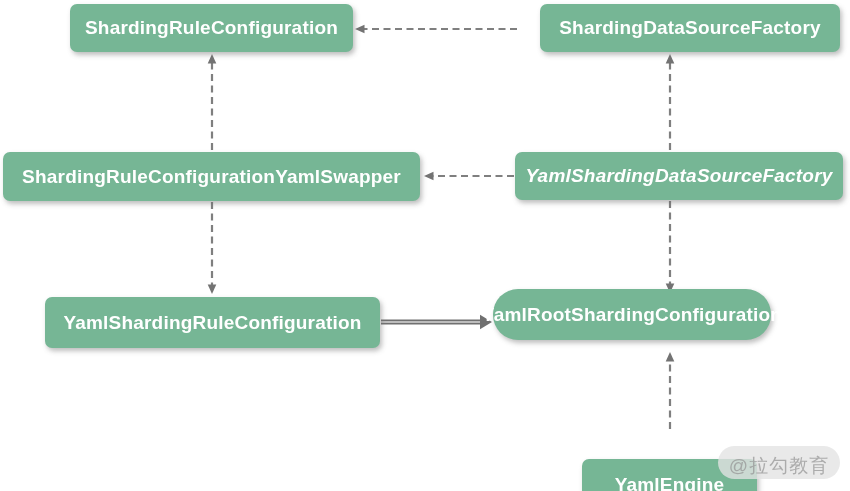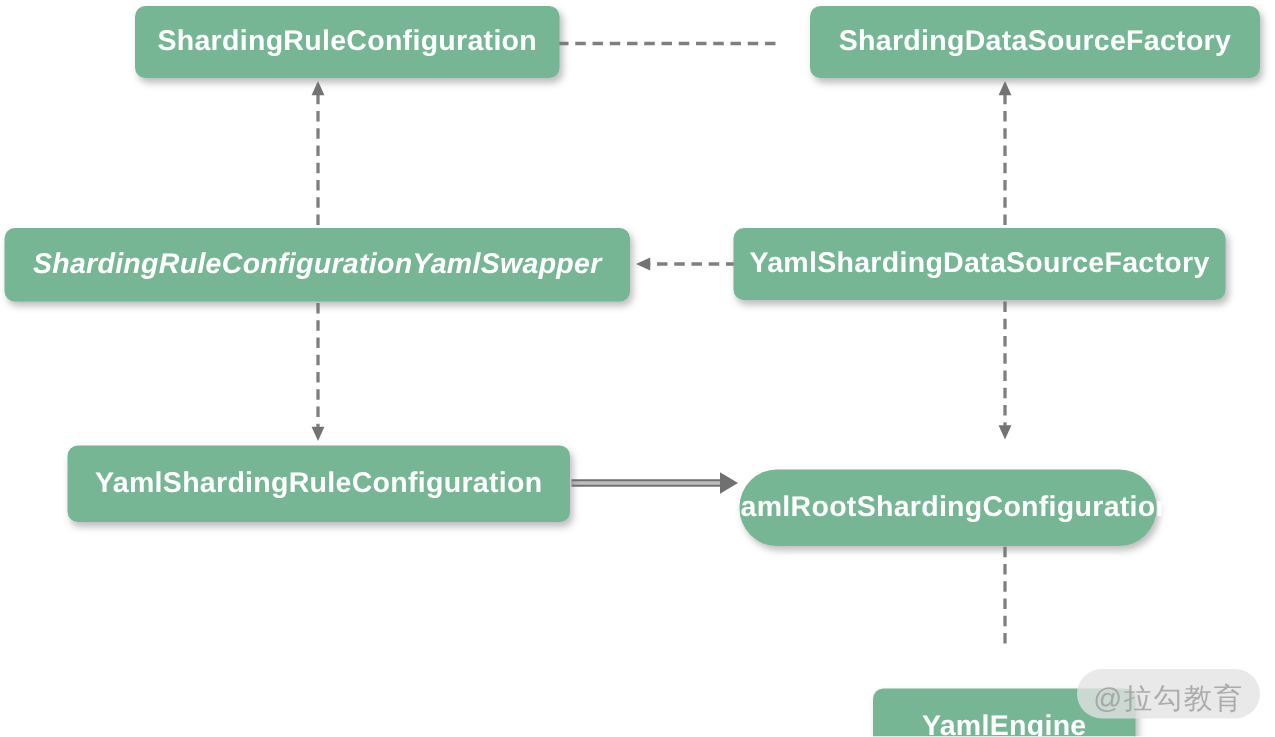--- a/index.html
+++ b/index.html
@@ -32,26 +32,26 @@
     box-shadow: 2px 3px 5px rgba(110,110,110,0.45);
     display: flex;
     align-items: center;
     justify-content: center;
     font-size: 19px;
     font-weight: bold;
     letter-spacing: 0.2px;
     white-space: nowrap;
   }
   
-  .n1 { left: 70px;  top: 4px;   width: 283px; height: 48px; margin-left: 20px; }
+  .n1 { left: 70px;  top: 4px;   width: 283px; height: 48px; }
   .n2 { left: 518px; top: 4px;   width: 300px; height: 48px; margin-left: 22px; }
-  .n3 { left: 3px;   top: 152px; width: 417px; height: 49px; font-style: italic; }
-  .n4 { left: 489px; top: 152px; width: 328px; height: 48px; }
+  .n3 { left: 3px;   top: 152px; width: 417px; height: 49px; }
+  .n4 { left: 515px; top: 152px; width: 328px; height: 48px; font-style: italic; }
   .n5 { left: 45px;  top: 297px; width: 335px; height: 51px; text-align: right; }
-  .n6 { left: 493px; top: 313px; width: 278px; height: 51px; border-radius: 25px; }
+  .n6 { left: 493px; top: 289px; width: 278px; height: 51px; border-radius: 25px; }
   .n7 { left: 582px; top: 431px; width: 175px; height: 51px; margin-top: 28px; }
 
   .watermark {
     position: absolute;
     z-index: 3;
     left: 718px;
     top: 446px;
     width: 122px;
     height: 33px;
     border-radius: 17px;

